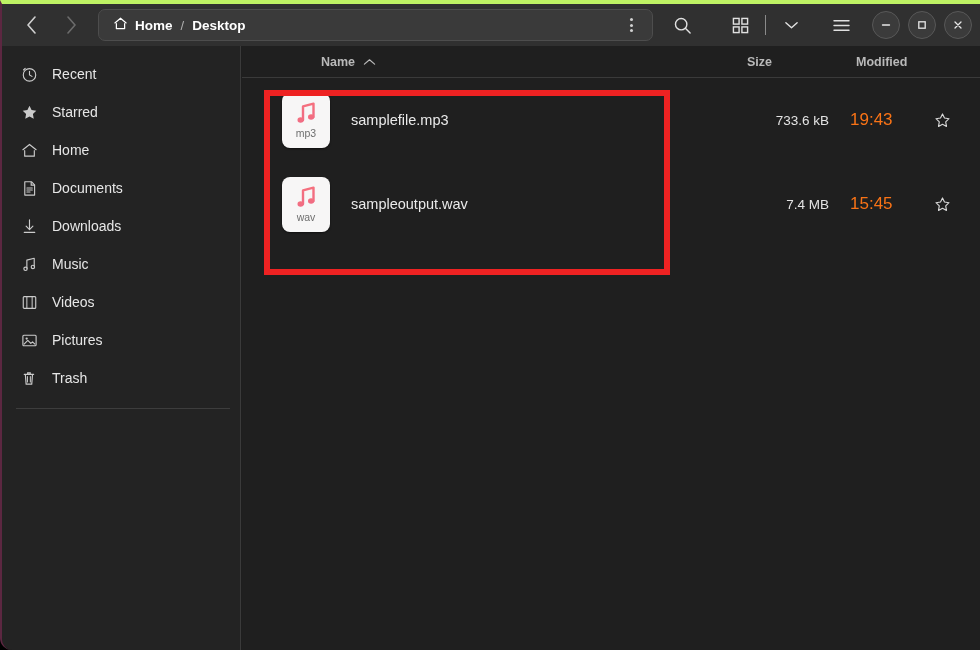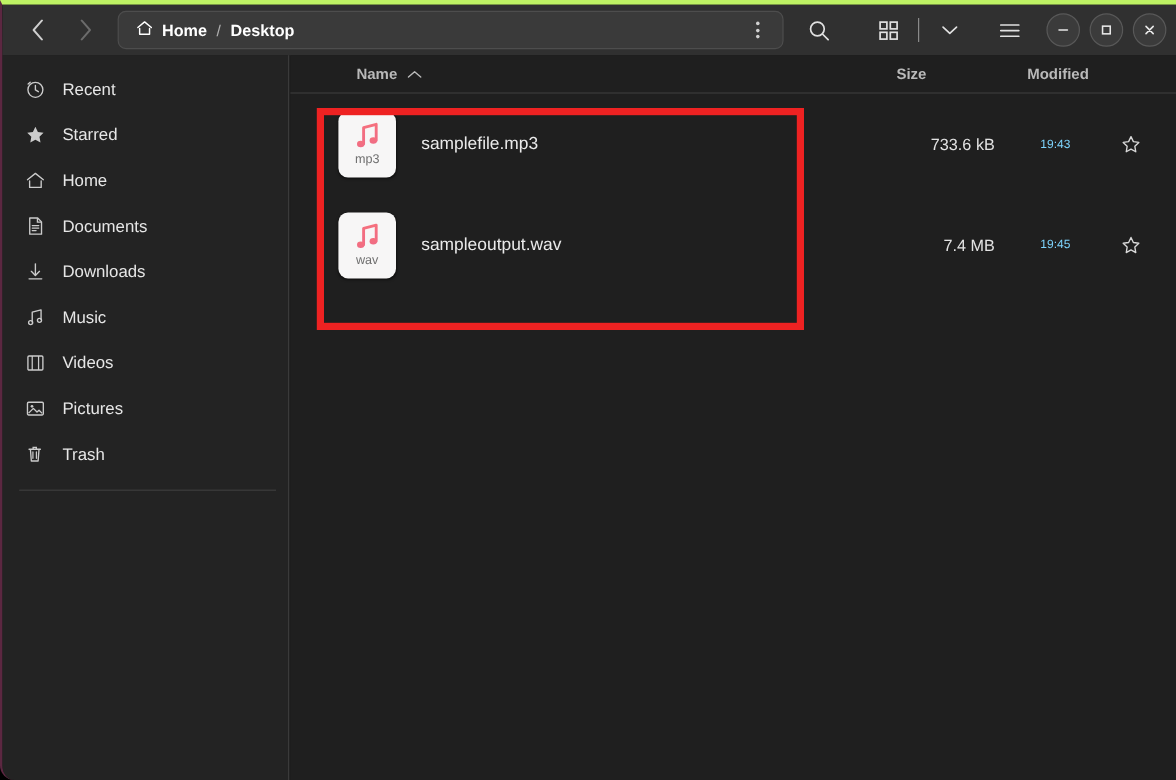--- a/index.html
+++ b/index.html
@@ -106,21 +106,21 @@
   }
   .col-head {
     height: 32px;
     border-bottom: 1px solid #3a3a3a;
     position: relative;
     color: #b9b9b9;
     font-size: 12.5px;
     font-weight: bold;
   }
   .ch { position: absolute; top: 9px; display: flex; align-items: center; gap: 8px; }
-  .ch-name { left: 19px; padding-left: 36px; }
+  .ch-name { left: 43px; padding-left: 36px; }
   .ch-size { left: 505px; }
   .ch-mod  { left: 566px; margin-left: 48px; }
   .rows { position: relative; }
   .row {
     height: 84px;
     display: flex;
     align-items: center;
     position: relative;
   }
   .ficon {
@@ -144,21 +144,21 @@
     font-size: 14.5px;
     white-space: nowrap;
   }
   .fsize {
     position: absolute; left: 529px;
     color: #e3e3e3; font-size: 13.5px;
     text-align: right; width: 58px;
   }
   .fmod {
     position: absolute; left: 608px;
-    color: #7dd3fc; font-size: 10px;
+    color: #f97316; font-size: 17px;
     text-align: right; width: 42px;
   }
   .fstar {
     position: absolute; left: 690px;
     color: #d8d8d8; width: 20px; height: 20px;
     display: flex; align-items: center; justify-content: center;
   }
   
   .highlight {
     position: absolute;
@@ -409,21 +409,21 @@
                 </defs>
               <path d="M10 20 V6.4 L20.5 3.6 V17" fill="none" stroke="url(#g2)" stroke-width="2.4" stroke-linejoin="round" stroke-linecap="round"></path>
               <ellipse cx="7.6" cy="20" rx="3.1" ry="2.7" fill="url(#g2)"></ellipse>
               <ellipse cx="18.1" cy="17" rx="3.1" ry="2.7" fill="url(#g2)"></ellipse>
             </svg>
           </span>
           <span class="ext">wav</span>
         </div>
         <span class="fname">sampleoutput.wav</span>
         <span class="fsize">7.4 MB</span>
-        <span class="fmod">19:45</span>
+        <span class="fmod">15:45</span>
         <span class="fstar">
           <svg width="17" height="17" viewBox="0 0 18 18">
               <path d="M9 2 L11.1 6.4 L15.9 7.1 L12.4 10.5 L13.2 15.3 L9 13 L4.8 15.3 L5.6 10.5 L2.1 7.1 L6.9 6.4 Z" fill="none" stroke="currentColor" stroke-width="1.2" stroke-linejoin="round"></path>
             </svg>
         </span>
       </div>
 
     </div>
   </div>
 

